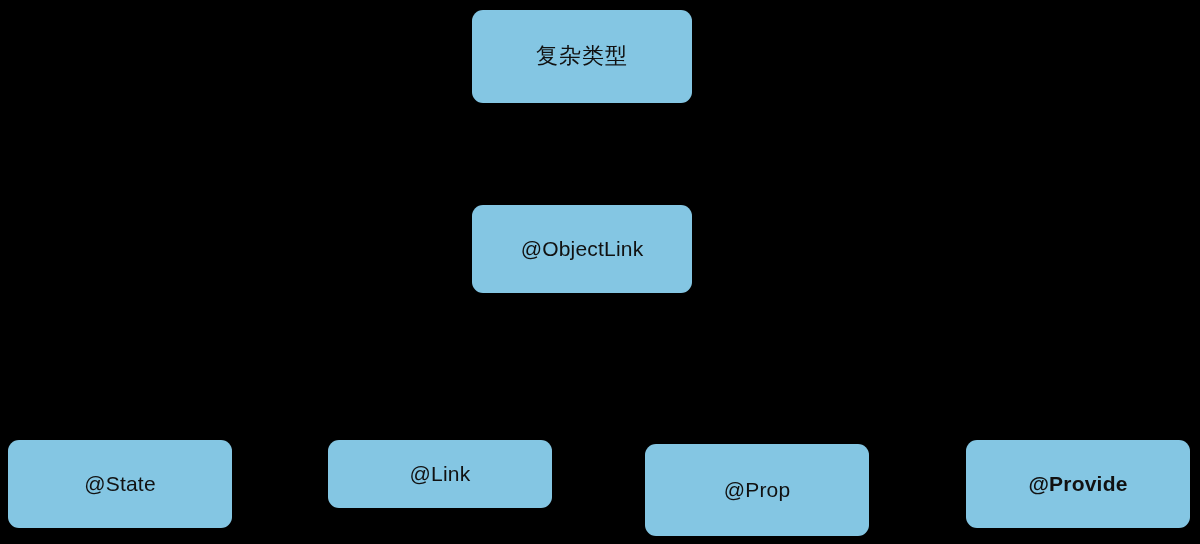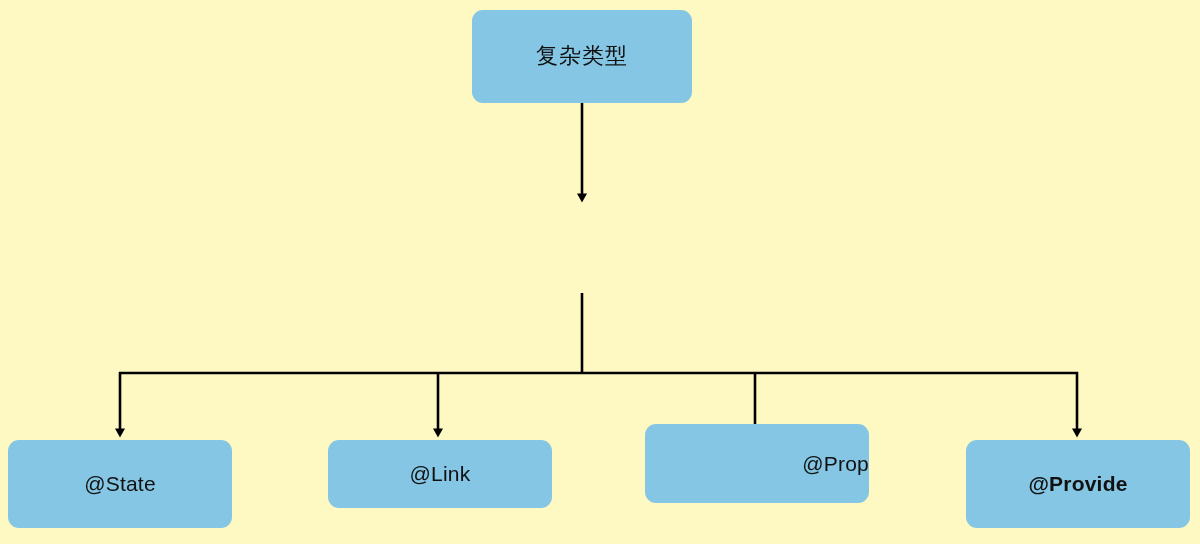--- a/index.html
+++ b/index.html
@@ -7,21 +7,21 @@
     padding: 0;
     background: #ffffff;
   }
   body {
     font-family: "Liberation Sans", sans-serif;
   }
   #diagram-canvas {
     position: relative;
     width: 1200px;
     height: 544px;
-    background: #fef9c3;
+    background: #000000;
     overflow: hidden;
   }
   #edge-layer {
     position: absolute;
     left: 0;
     top: 0;
     width: 1200px;
     height: 544px;
     pointer-events: none;
   }
@@ -73,30 +73,33 @@
 
     <line x1="755" y1="372" x2="755" y2="433" stroke="#000000" stroke-width="2.6" marker-end="url(#arrowhead)"></line>
 
     <line x1="1077" y1="372" x2="1077" y2="433" stroke="#000000" stroke-width="2.6" marker-end="url(#arrowhead)"></line>
   </svg>
 
   <div class="node" id="node-root" style="left:472px; top:10px; width:220px; height:93px;">
     <span class="node-label node-cn">复杂类型</span>
   </div>
 
+  <div class="node" id="node-objectlink" style="left:472px; top:205px; width:220px; height:88px;">
+    <span class="node-label">@ObjectLink</span>
+  </div>
 
   <div class="node" id="node-state" style="left:8px; top:440px; width:224px; height:88px;">
     <span class="node-label">@State</span>
   </div>
 
   <div class="node" id="node-link" style="left:328px; top:440px; width:224px; height:68px;">
     <span class="node-label">@Link</span>
   </div>
 
-  <div class="node" id="node-prop" style="left:645px; top:424px; width:224px; height:79px;justify-content:flex-end;">
+  <div class="node" id="node-prop" style="left:645px; top:444px; width:224px; height:92px;">
     <span class="node-label">@Prop</span>
   </div>
 
   <div class="node" id="node-provide" style="left:966px; top:440px; width:224px; height:88px;font-weight:bold;">
     <span class="node-label">@Provide</span>
   </div>
 
 </div>
 
 </body></html>

